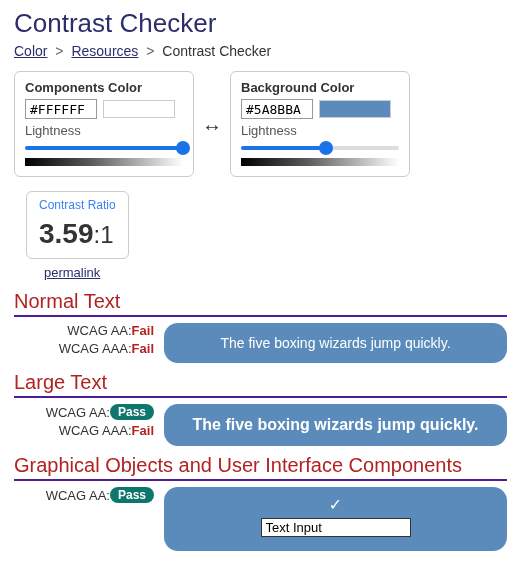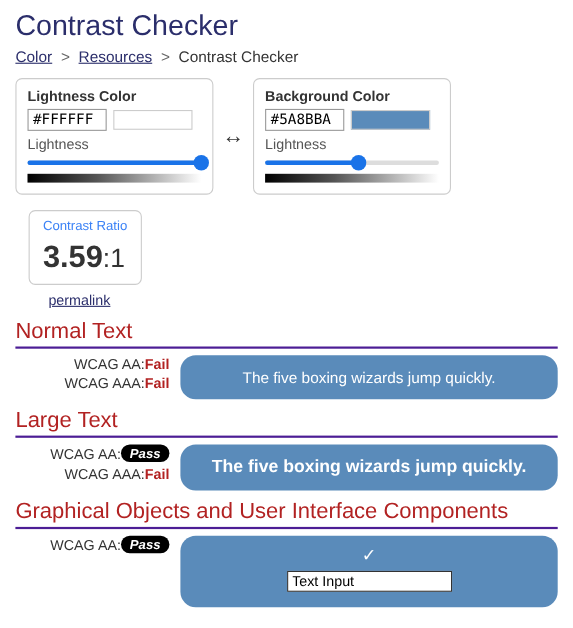--- a/index.html
+++ b/index.html
@@ -25,21 +25,21 @@
   .ratio-label { font-size: 12px; color: #3b82f6; margin-bottom: 6px; }
   .ratio-value { font-size: 24px; }
   .ratio-value .big { font-weight: 700; font-size: 28px; }
   .permalink { display: block; margin-left: 30px; font-size: 13px; color: #2b2e6b; text-decoration: underline; margin-bottom: 10px; }
   .section-title { color: #b22222; font-size: 20px; font-weight: 400; border-bottom: 2px solid #4c1d95; padding-bottom: 2px; margin-top: 8px; margin-bottom: 6px; }
   .section-body { display: flex; align-items: flex-start; gap: 10px; }
   .criteria { font-size: 13px; width: 140px; }
   .criteria-row { display: flex; justify-content: flex-end; align-items: center; margin-bottom: 3px; }
   .criteria-row .name { color: #333; }
   .fail { color: #b22222; font-weight: 700; }
-  .pass-pill { background: #000000; color: #fff; font-weight: 700; font-size: 12px; border-radius: 10px; padding: 1px 8px; font-style: italic; }
+  .pass-pill { background: #0f766e; color: #fff; font-weight: 700; font-size: 12px; border-radius: 10px; padding: 1px 8px; }
   .preview { flex: 1; background: #5a8bba; color: #fff; display: flex; align-items: center; justify-content: center; padding: 12px 8px; border-radius: 14px; }
   .preview.normal { font-size: 14px; }
   .preview.large { font-size: 16px; font-weight: 700; }
   .preview.ui { flex-direction: column; padding: 8px 8px 14px; }
   .check { color: #fff; font-size: 16px; margin-bottom: 4px; }
   .text-input { background: #fff; color: #000; font-size: 13px; padding: 1px 4px; width: 150px; border: 1px solid #333; }
 </style>
 </head>
 <body>
 
@@ -50,21 +50,21 @@
 <div class="breadcrumb">
   <a href="#">Color</a>
   <span class="sep">&gt;</span>
   <a href="#">Resources</a>
   <span class="sep">&gt;</span>
   <span>Contrast Checker</span>
 </div>
 
 <div class="picker-row">
   <div class="picker">
-    <div class="picker-label">Lightness Color</div>
+    <div class="picker-label">Components Color</div>
     <div class="hex-row">
       <input class="hex-input" value="#FFFFFF" style="">
       <div id="fg-swatch" class="swatch" style="background: rgb(255, 255, 255);"></div>
     </div>
     <div class="sublabel">Lightness</div>
     <div class="slider">
       <div class="slider-track"></div>
       <div id="fg-fill" class="slider-fill" style="width: 100%;"></div>
       <div id="fg-thumb" class="slider-thumb" style="left: 100%;"></div>
     </div>

